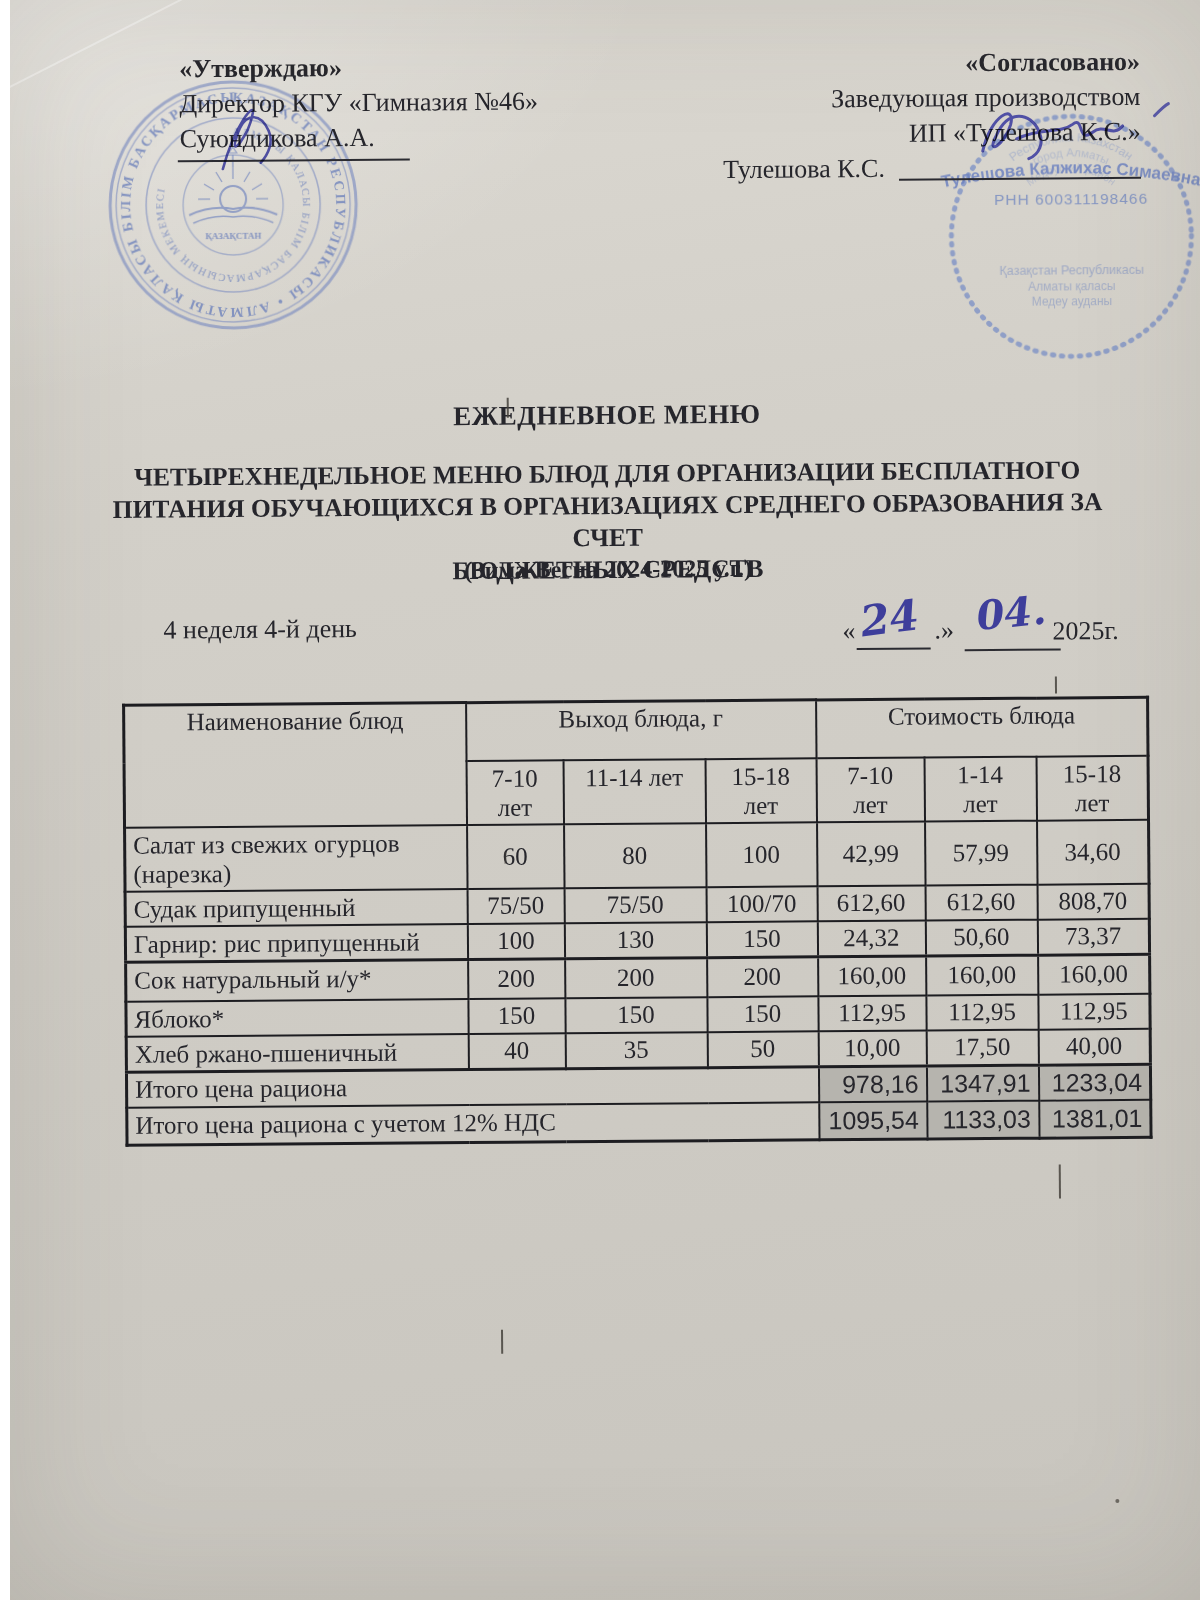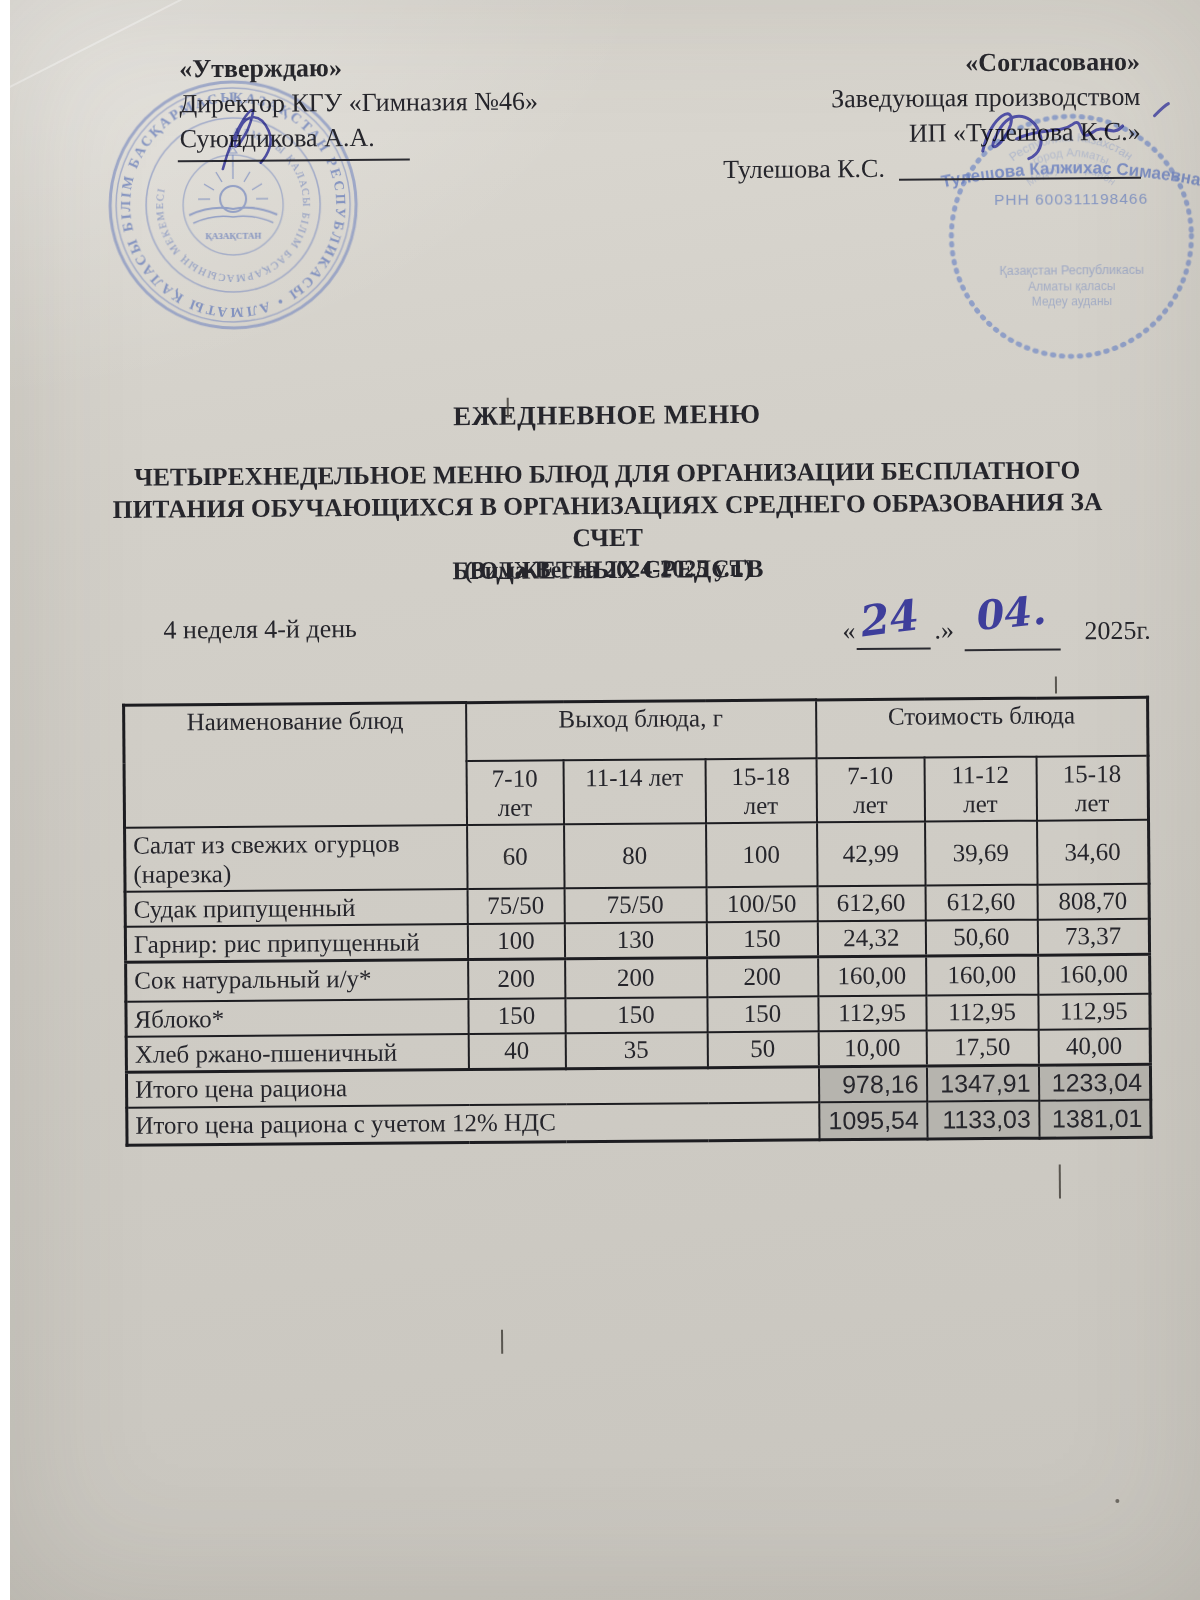--- a/index.html
+++ b/index.html
@@ -163,21 +163,21 @@
     <div class="title-season">(Зима-Весна 2024-2025 у.г.)</div>
 
     <div class="week">4 неделя 4-й день</div>
     <div class="dateblock">
       <span class="dq" style="left:6px;">«</span>
       <span class="hw" style="left:24px;top:-4px;font-size:42px;transform:rotate(-7deg);">24</span>
       <div class="hline" style="left:20px;top:50px;width:74px;"></div>
       <span class="dq" style="left:98px;">.»</span>
       <span class="hw" style="left:140px;top:-8px;font-size:40px;transform:rotate(-5deg);">04.</span>
       <div class="hline" style="left:128px;top:52px;width:96px;"></div>
-      <span class="dq" style="left:248px;top:20px;">2025г.</span>
+      <span class="dq" style="left:216px;top:20px;">2025г.</span>
     </div>
 
     <table class="menu">
       <colgroup>
         <col style="width:342px">
           <col style="width:97px">
           <col style="width:142px">
           <col style="width:111px">
         <col style="width:108px">
           <col style="width:112px">
@@ -189,38 +189,38 @@
         <th class="gh" colspan="3">Выход блюда, г</th>
         <th class="gh" colspan="3">Стоимость блюда</th>
       </tr>
       <tr style="height:58px">
         <td class="age">7-10
 лет</td>
         <td class="age">11-14 лет</td>
         <td class="age">15-18 лет</td>
         <td class="age">7-10
 лет</td>
-        <td class="age">11-12
+        <td class="age">1-14
 лет</td>
         <td class="age">15-18 лет</td>
       </tr>
       <tr style="height:55px">
         <td class="dish">Салат из свежих огурцов (нарезка)</td>
         <td class="val">60</td>
         <td class="val">80</td>
         <td class="val">100</td>
         <td class="val">42,99</td>
-        <td class="val">39,69</td>
+        <td class="val">57,99</td>
         <td class="val">34,60</td>
       </tr>
       <tr style="height:33px">
         <td class="dish">Судак припущенный</td>
         <td class="val">75/50</td>
         <td class="val">75/50</td>
-        <td class="val">100/50</td>
+        <td class="val">100/70</td>
         <td class="val">612,60</td>
         <td class="val">612,60</td>
         <td class="val">808,70</td>
       </tr>
       <tr style="height:36px">
         <td class="dish">Гарнир: рис припущенный</td>
         <td class="val">100</td>
         <td class="val">130</td>
         <td class="val">150</td>
         <td class="val">24,32</td>

